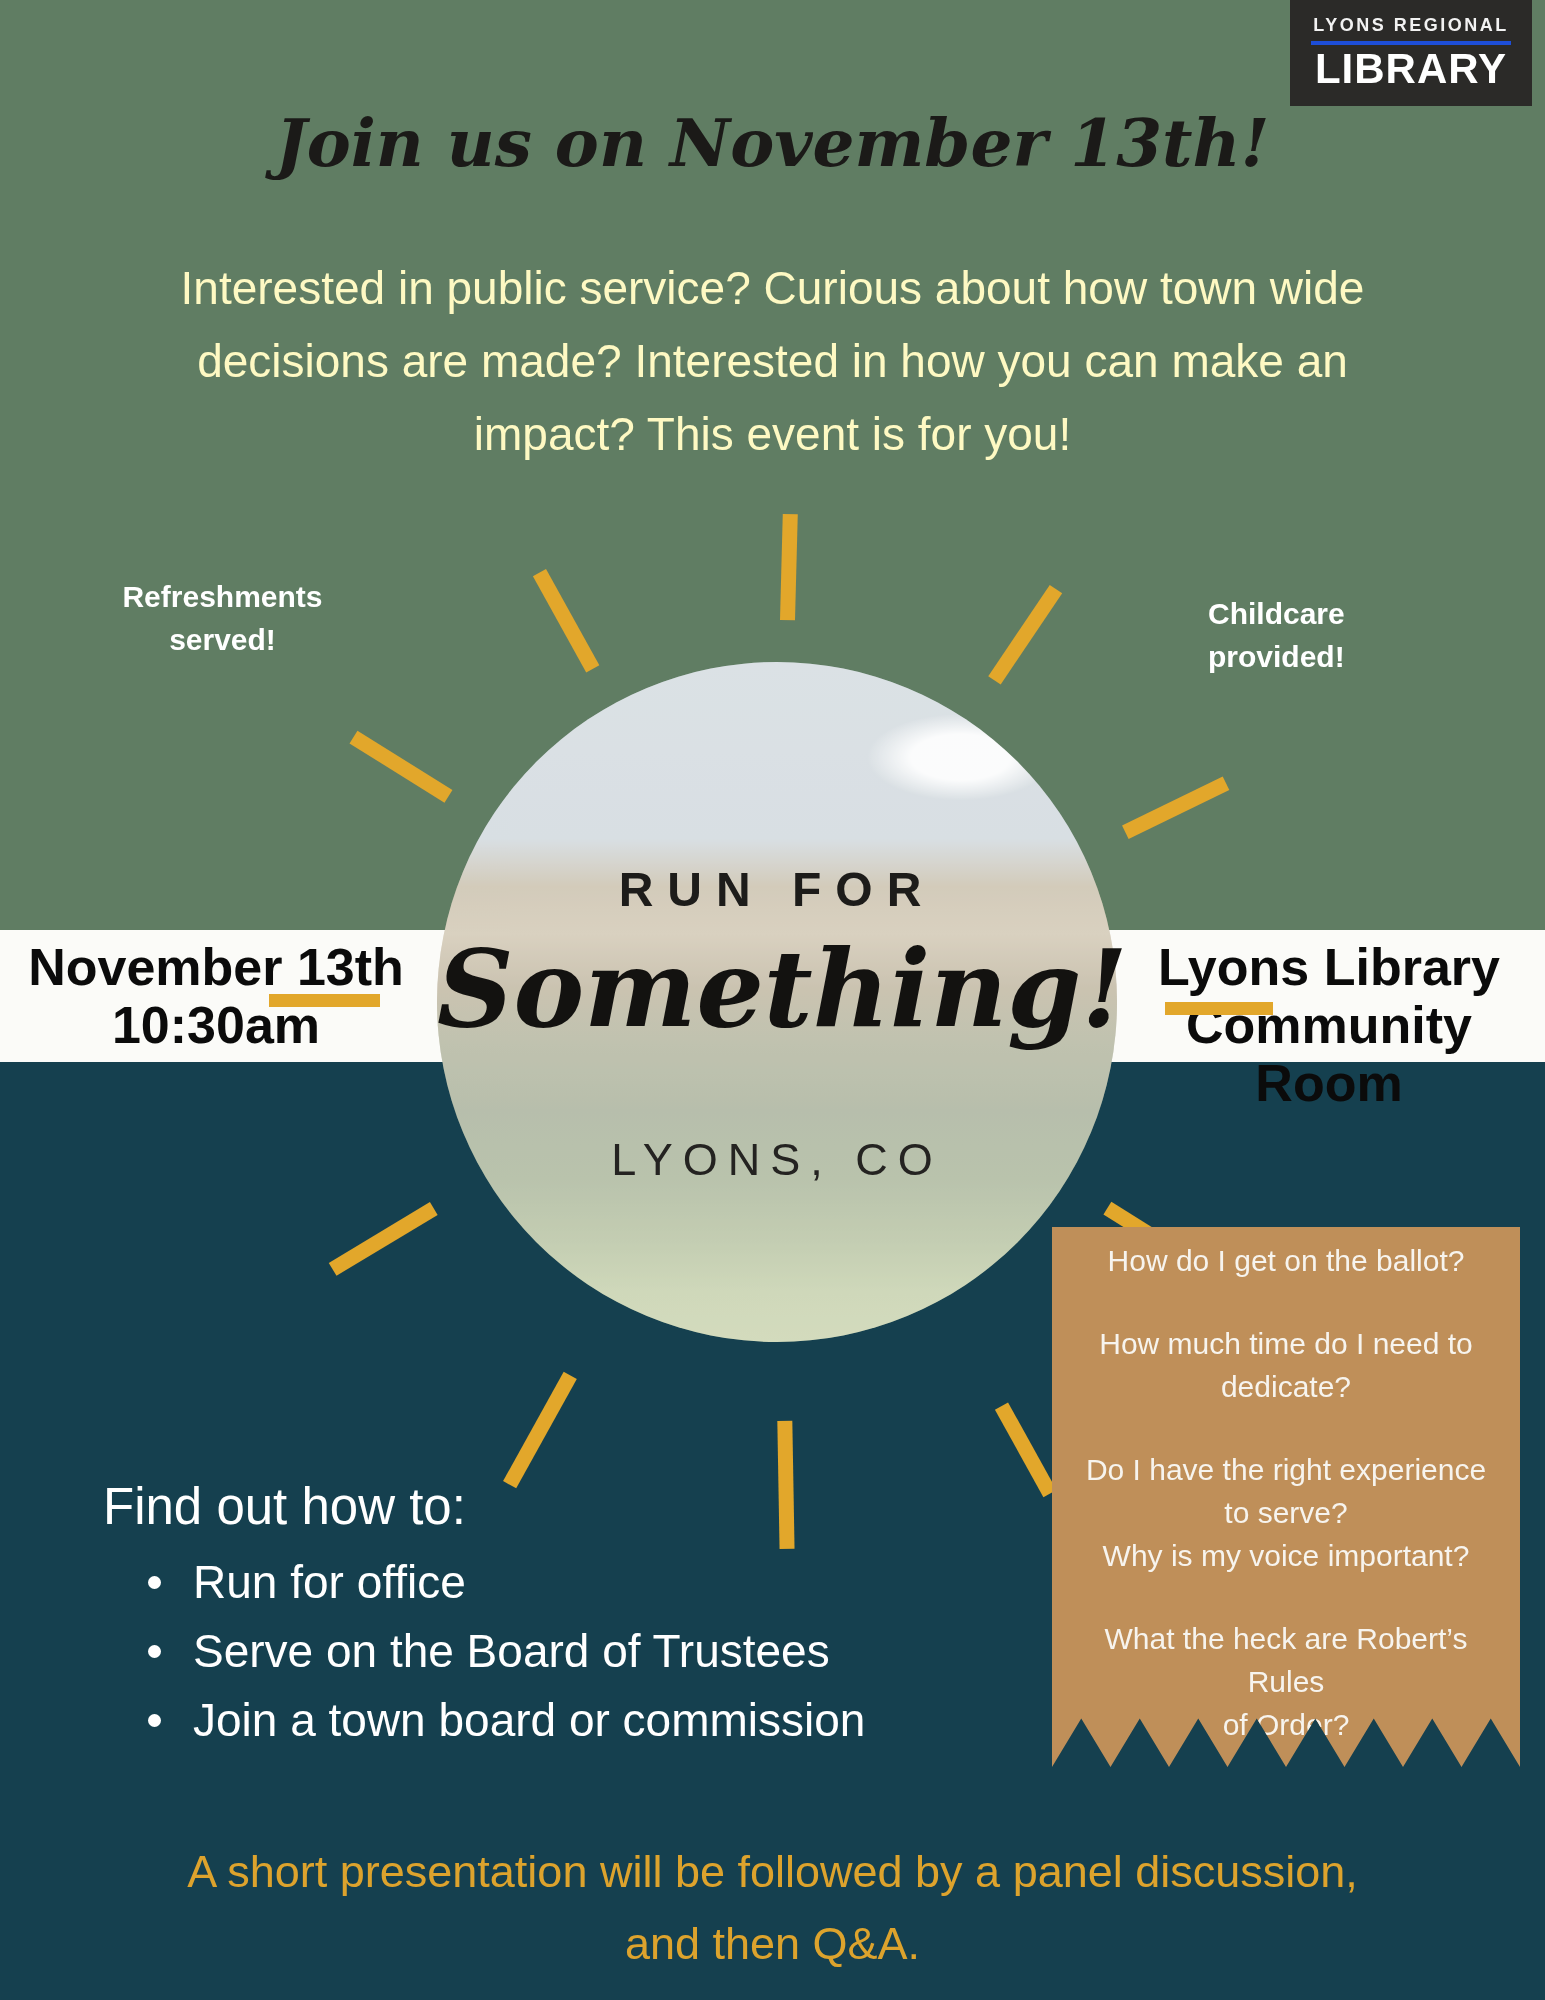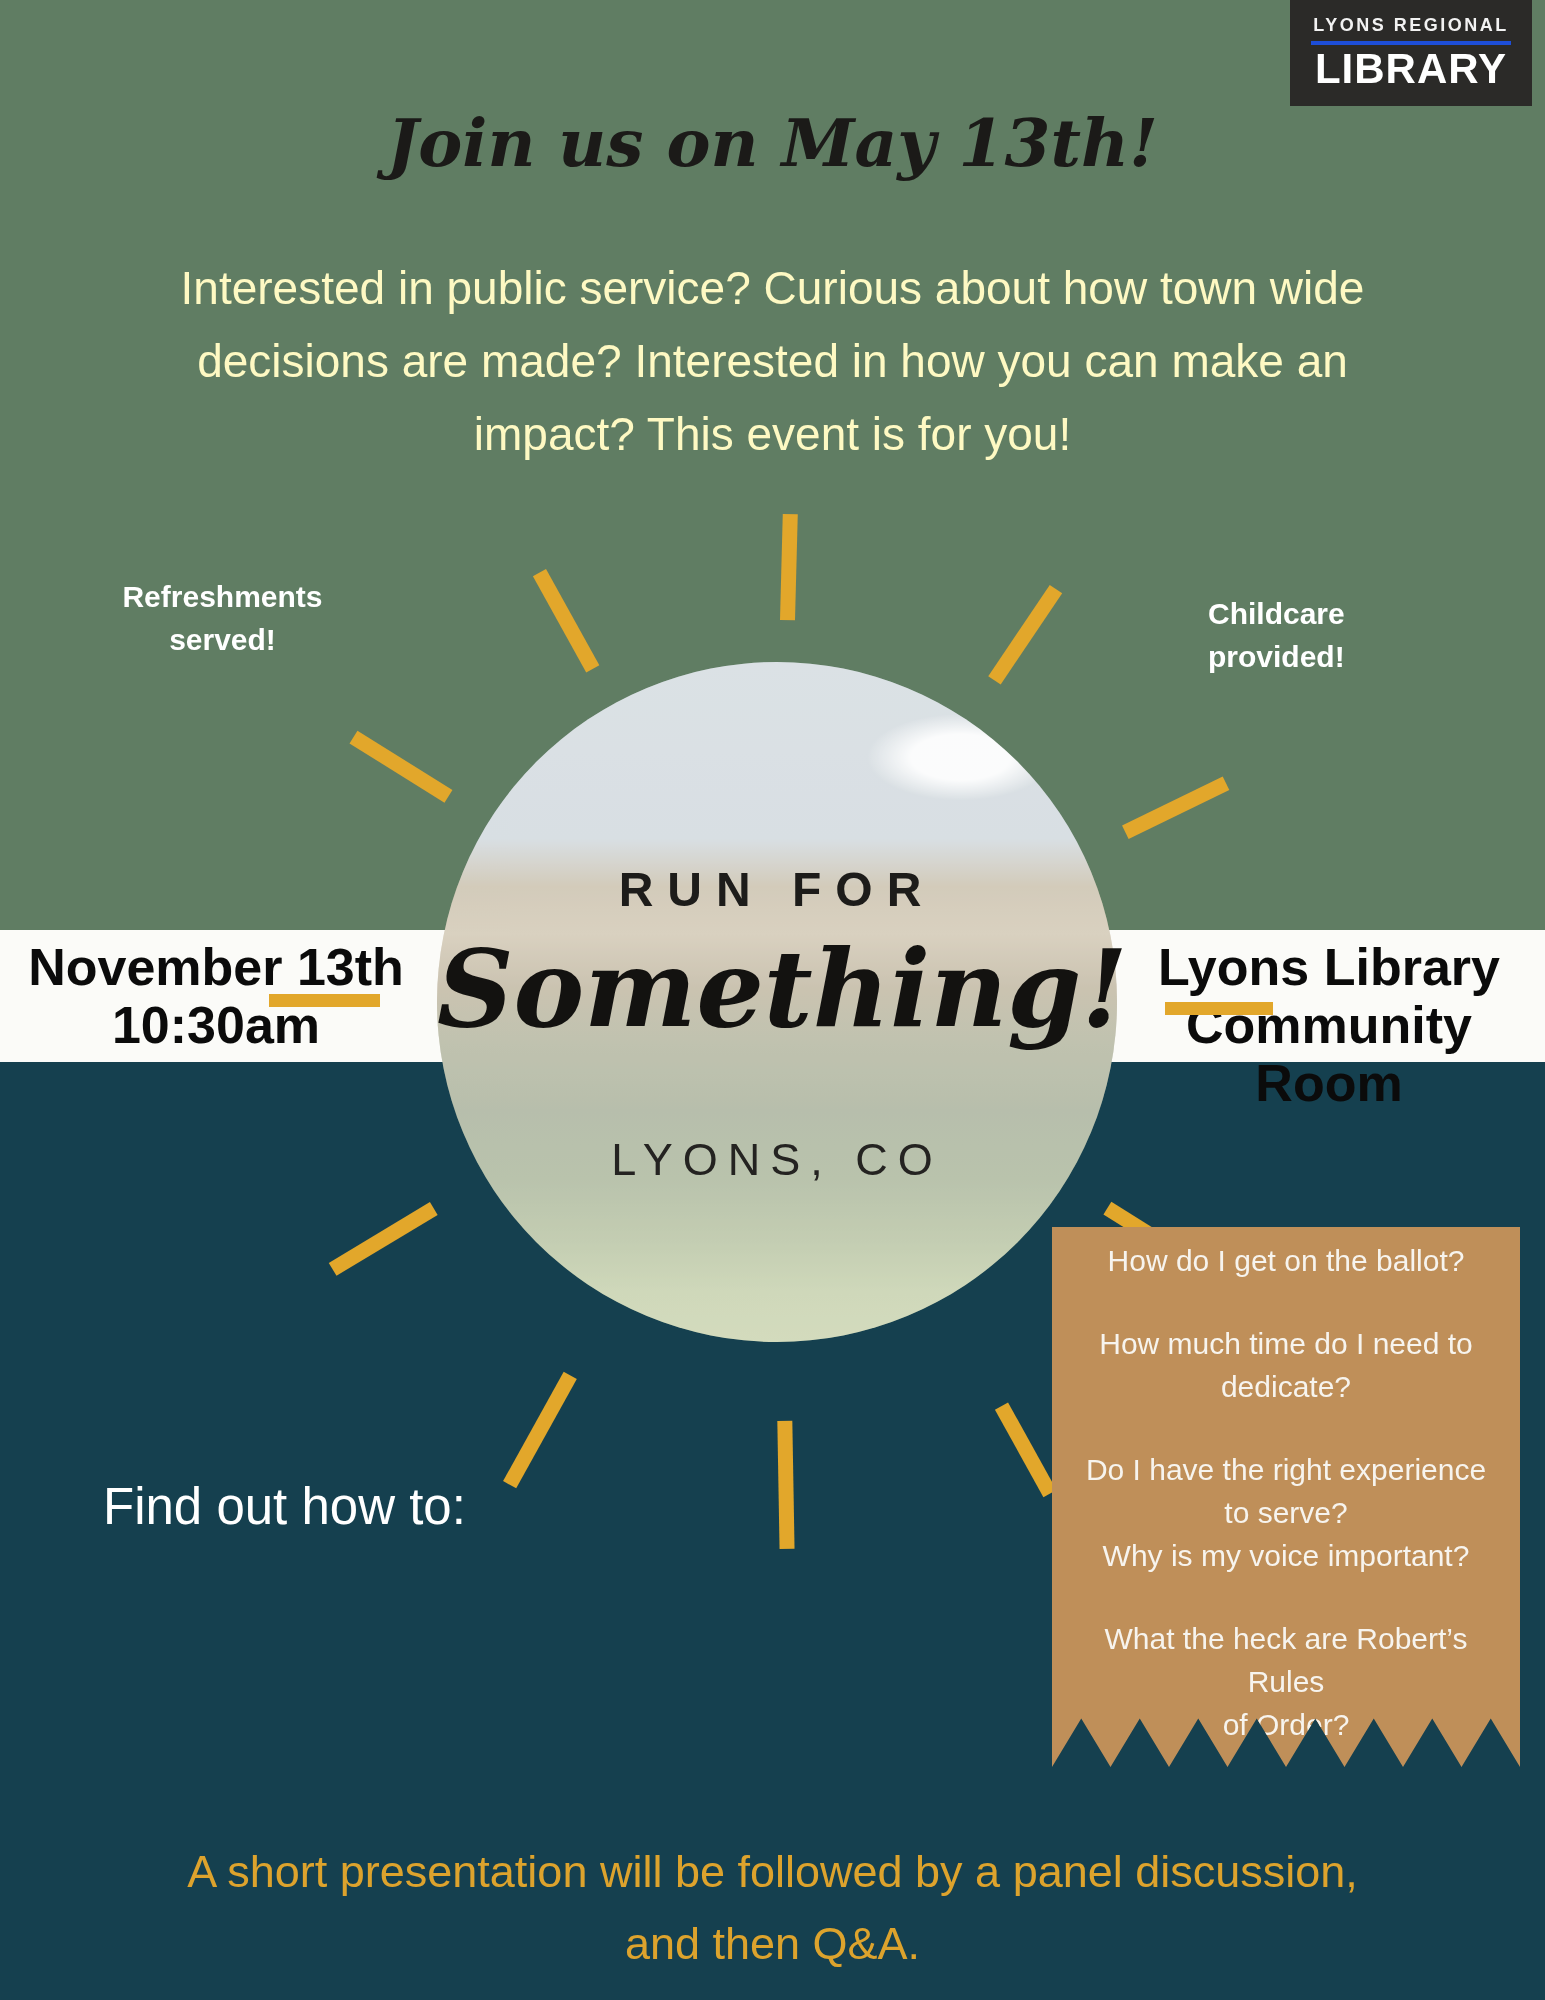--- a/index.html
+++ b/index.html
@@ -78,21 +78,21 @@
 
   <div class="bg-green"></div>
   <div class="bg-band"></div>
   <div class="bg-teal"></div>
 
   <div class="logo">
     <div class="logo-top">Lyons Regional</div>
     <div class="logo-main">LIBRARY</div>
   </div>
 
-  <h1 class="title">Join us on May 13th!</h1>
+  <h1 class="title">Join us on November 13th!</h1>
 
   <p class="intro">Interested in public service? Curious about how town wide
 decisions are made? Interested in how you can make an
 impact? This event is for you!</p>
 
   <div class="callout left">Refreshments
 served!</div>
   <div class="callout right">Childcare
 provided!</div>
 
@@ -126,17 +126,31 @@
 dedicate?</p>
     <p class="qgroup">Do I have the right experience
 to serve?
 Why is my voice important?</p>
     <p class="qgroup">What the heck are Robert’s
 Rules
 of Order?</p>
   </div>
 
   <h2 class="findout-heading">Find out how to:</h2>
+  <ul class="findout-list">
+    <li>
+      <span class="dot"></span>
+      <span>Run for office</span>
+    </li>
+    <li>
+      <span class="dot"></span>
+      <span>Serve on the Board of Trustees</span>
+    </li>
+    <li>
+      <span class="dot"></span>
+      <span>Join a town board or commission</span>
+    </li>
+  </ul>
 
   <p class="footer-note">A short presentation will be followed by a panel discussion,
 and then Q&amp;A.</p>
 
 </div>
 
 </body></html>

